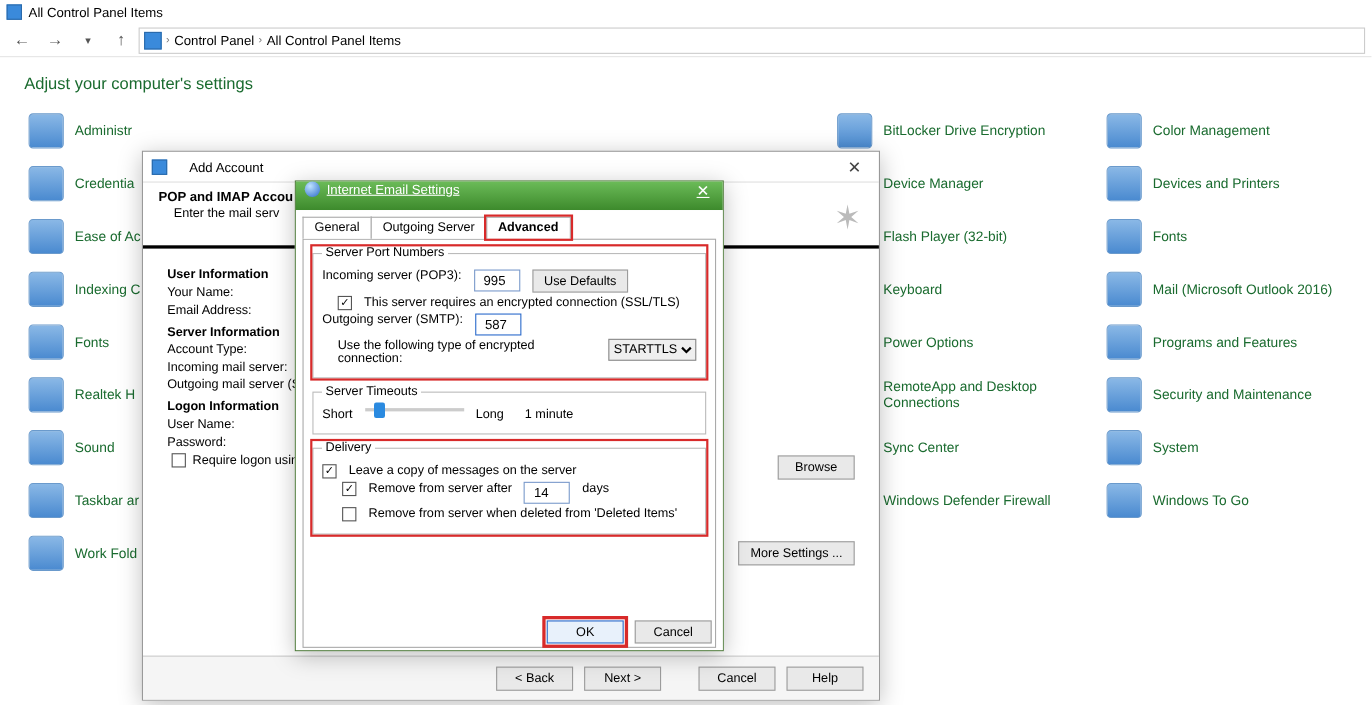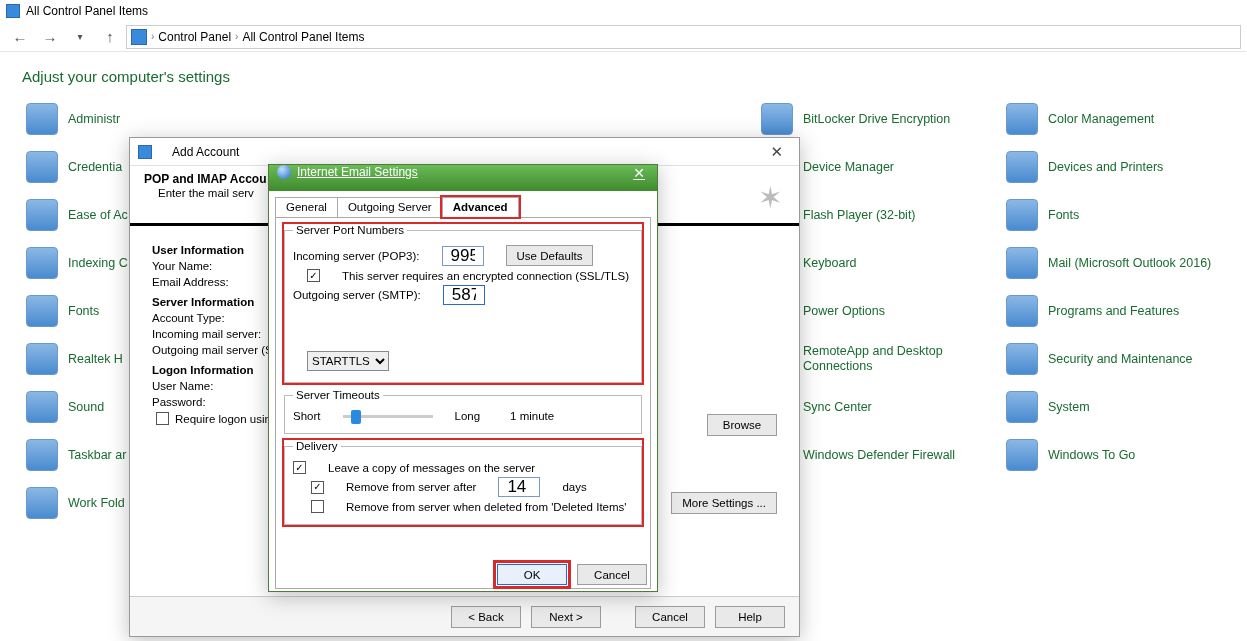--- a/index.html
+++ b/index.html
@@ -53,23 +53,23 @@
   #dlg-email .title .x { margin-left:auto; color:#fff; font-size:14px; padding:0 4px;}
   #dlg-email .body { background:#fff; padding:6px 6px 0 6px; height:calc(100% - 26px); position:relative;}
   #dlg-email .tabs { display:flex; gap:0; font-size:11.5px; align-items:center;}
   #dlg-email .tab { border:1px solid #aaa; border-bottom:none; padding:3px 10px 4px 10px; background:#fff; margin-right:-1px; }
   #dlg-email .tab.active-outline { outline:2px solid #d82a2a; outline-offset:0;font-weight:bold; }
   #dlg-email .tabpanel { border:1px solid #aaa; padding:6px 8px 8px 8px; font-size:11.5px; height:372px;}
 
   fieldset.grp { border:1px solid #bbb; padding:6px 8px 8px 8px; margin:0 0 6px 0;}
   fieldset.grp > legend { font-size:11.5px; padding:0 3px;}
   fieldset.grp.red-out { outline:2px solid #d82a2a; outline-offset:0;}
-  .frow { display:flex; align-items:center; gap:22px; margin:3px 0;}
+  .frow { display:flex; align-items:flex-start; gap:11px; margin:3px 0;}
   .frow label { }
-  input.txt { border:1px solid #7a9acb; height:20px; width:42px; text-align:left; padding:1px 8px; font-size:17px;}
+  input.txt { border:1px solid #7a9acb; height:20px; width:42px; text-align:left; padding:1px 8px; font-size:12px;}
   input.spin { width:42px; }
   .btn2 { border:1px solid #9c9c9c; background:#e9e9e9; height:21px; font-size:11.5px; padding:0 10px;}
   select.sel { height:20px; border:1px solid #888; font-size:11.5px; }
   .chkbox { width:13px; height:13px; border:1px solid #555; display:inline-flex; align-items:center; justify-content:center; font-size:10px; line-height:10px;}
   .slider-track { width:90px; height:3px; background:#ccc; position:relative;}
   .slider-thumb { position:absolute; left:8px; top:-5px; width:10px; height:14px; background:#2a8ae0; border-radius:2px;}
 
   #dlg-email .okrow { position:absolute; bottom:6px; right:10px; display:flex; gap:10px;}
   #dlg-email .okrow .btn2.ok { border:1px solid #2a6acb; background:#e8f1fb; min-width:70px; outline:3px solid #d82a2a; outline-offset:1px;}
   #dlg-email .okrow .btn2 { min-width:70px;}
@@ -294,21 +294,22 @@
         </div>
         <div class="frow" style="padding-left:14px;">
           <span class="chkbox">✓</span>
           <span>This server requires an encrypted connection (SSL/TLS)</span>
         </div>
         <div class="frow">
           <label>Outgoing server (SMTP):</label>
           <input class="txt" style="border: 1px solid rgb(42, 106, 203);" value="587">
         </div>
         <div class="frow" style="padding-left:14px;">
-          <select class="sel" style="width:82px;margin-top:43px;">
+          <label>Use the following type of encrypted connection:</label>
+          <select class="sel" style="width:82px;">
             <option>STARTTLS</option>
           </select>
         </div>
       </fieldset>
 
       <fieldset class="grp">
         <legend>Server Timeouts</legend>
         <div class="frow">
           <span>Short</span>
           <div class="slider-track">

